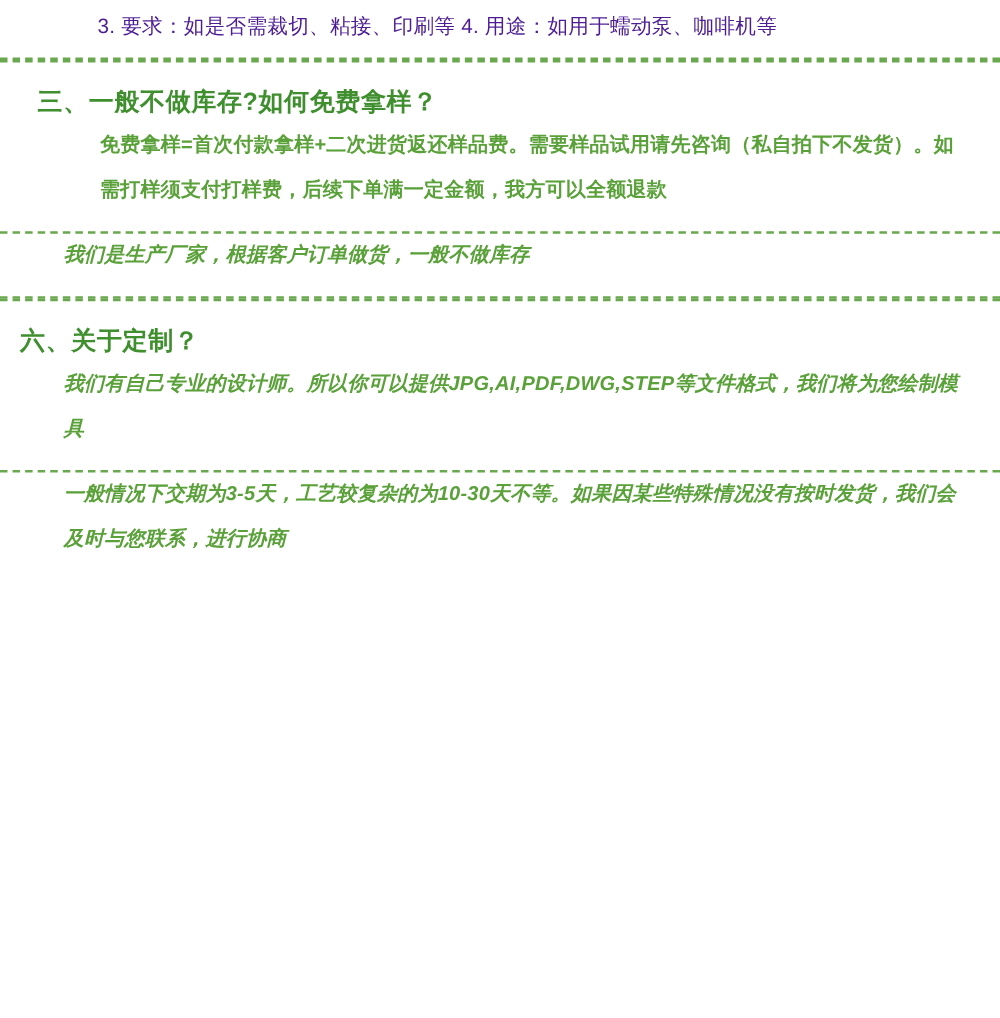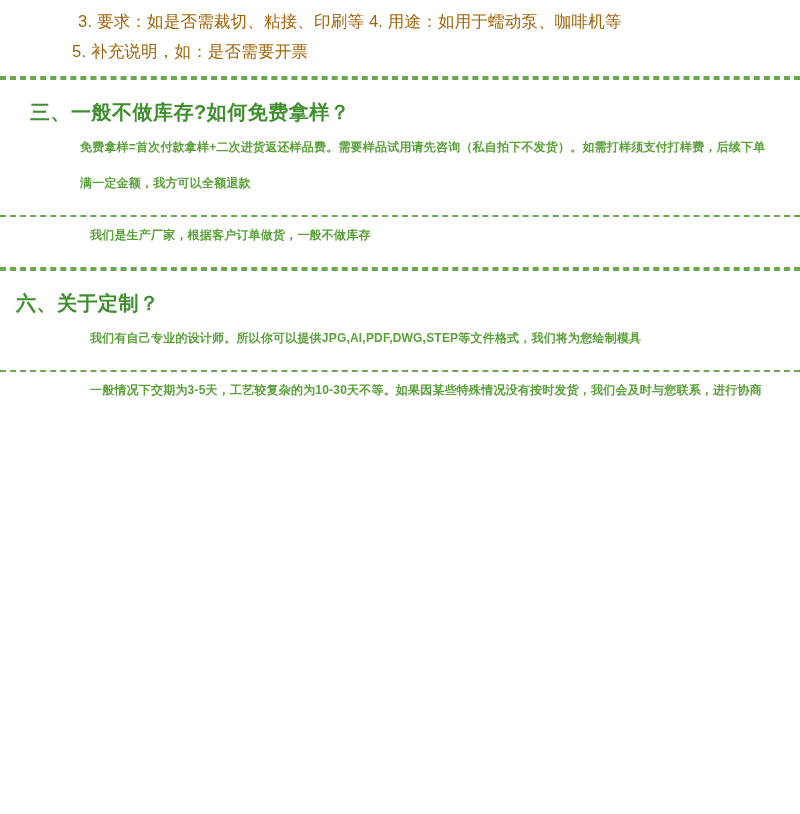--- a/index.html
+++ b/index.html
@@ -21,21 +21,21 @@
     box-sizing: border-box;
   }
 
   
   .top-block {
     padding: 6px 0 10px 0;
   }
   .top-line {
     font-size: 16.5px;
     line-height: 30px;
-    color: #a16207;
+    color: #4c1d95;
     padding-left: 78px;
     letter-spacing: 0.2px;
     white-space: nowrap;
   }
   .top-line.second {
     padding-left: 72px;
   }
 
   
   .divider {
@@ -60,42 +60,42 @@
   .q.indent-3 { padding-left: 16px; }
   .a {
     font-size: 15.5px;
     color: #5fa83c;
     line-height: 34px;
     padding: 0 28px 14px 85px;
     letter-spacing: 0.2px;
   }
   .a.strong {
     font-weight: bold;
-    font-size: 12px;
+    font-size: 16px;
     color: #5aa13a;
     line-height: 36px;
   }
   .a.narrow {
-    padding-left: 90px;
+    padding-left: 51px;
+    font-style: italic;
   }
   .a.mid {
     padding-left: 80px;
   }
   .block {
     position: relative;
   }
 </style>
 </head>
 <body>
 
 <div class="page">
 
   <div class="top-block">
     <div class="top-line">3. 要求：如是否需裁切、粘接、印刷等  4. 用途：如用于蠕动泵、咖啡机等</div>
-    <div class="top-line second">5. 补充说明，如：是否需要开票</div>
   </div>
 
   <hr class="divider">
 
 
   <hr class="divider">
 
   <div class="qa block">
     <div class="q">三、一般不做库存?如何免费拿样？</div>
     <div class="a strong mid">免费拿样=首次付款拿样+二次进货返还样品费。需要样品试用请先咨询（私自拍下不发货）。如需打样须支付打样费，后续下单满一定金额，我方可以全额退款</div>

